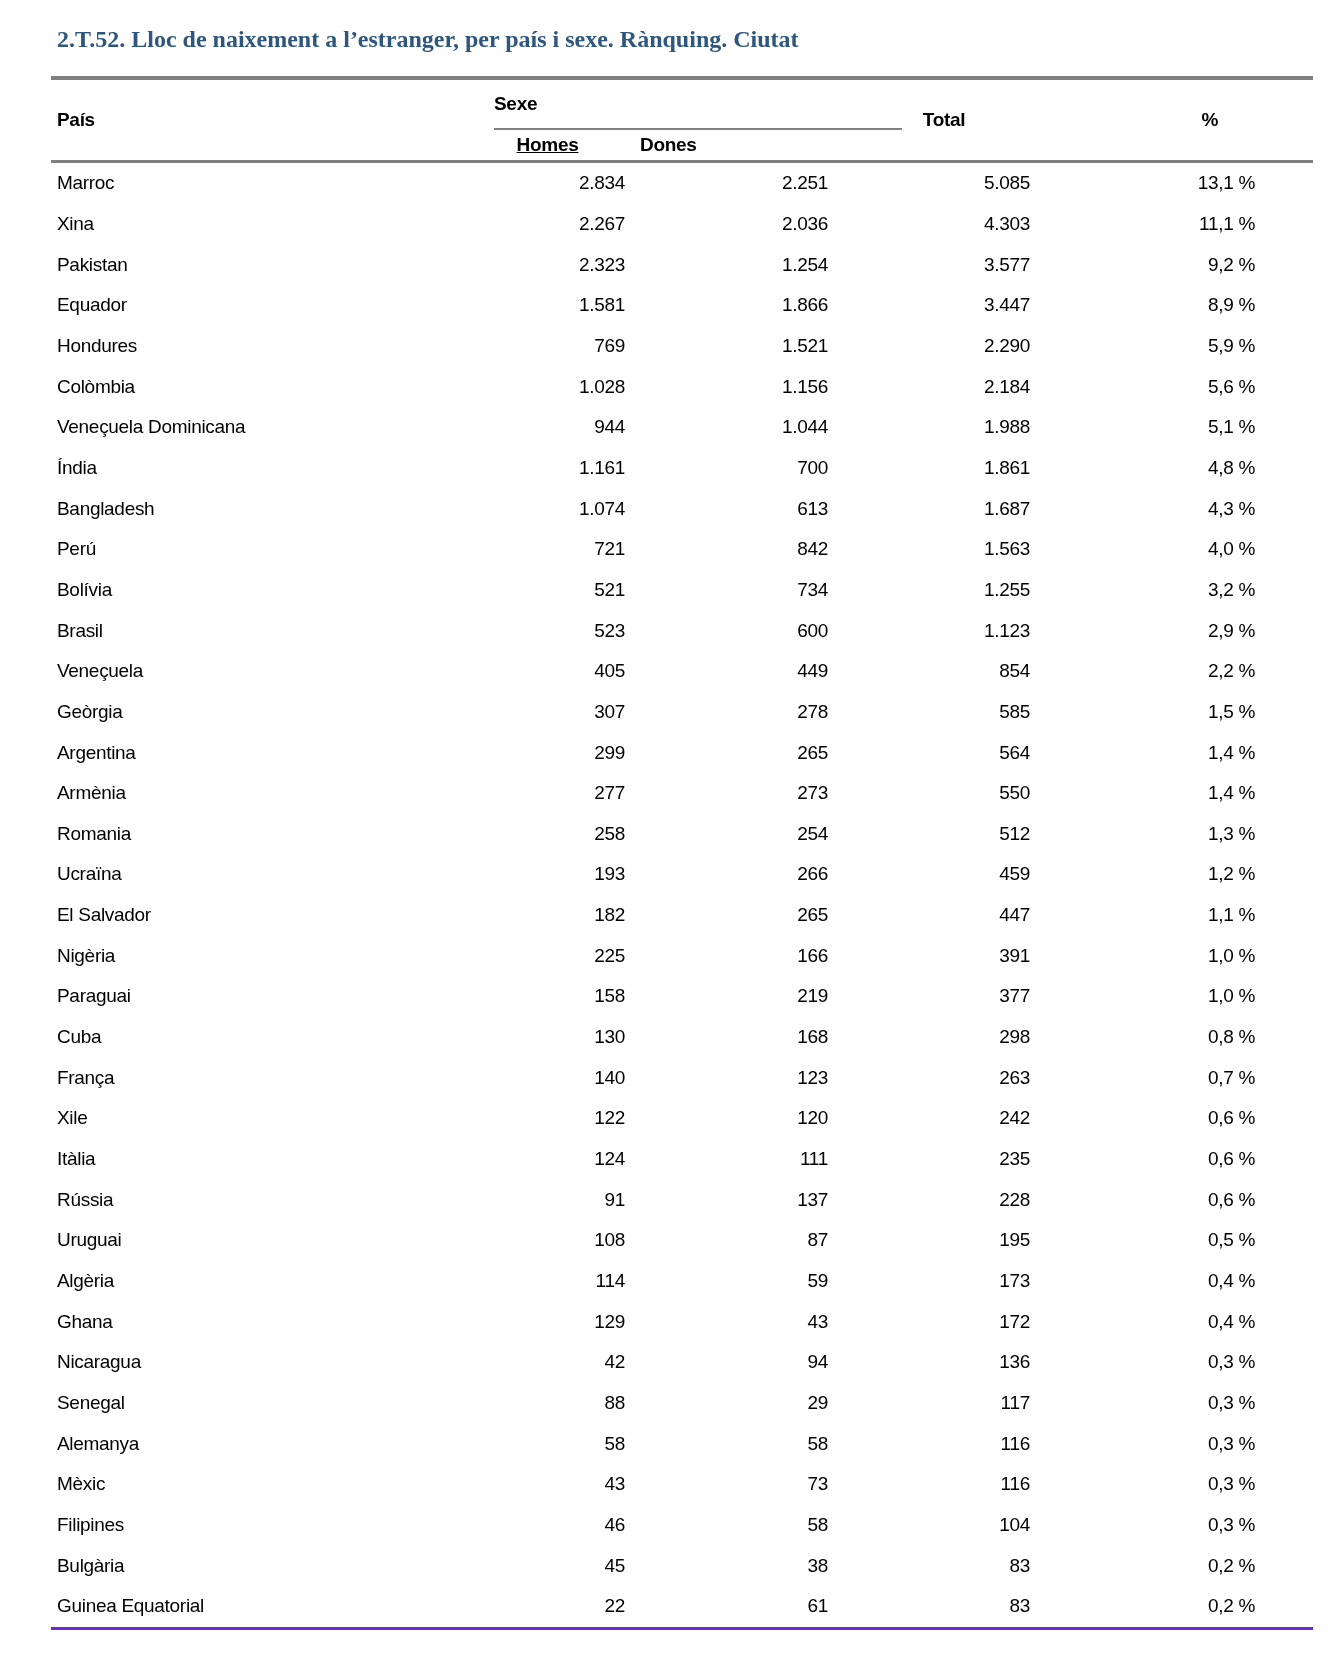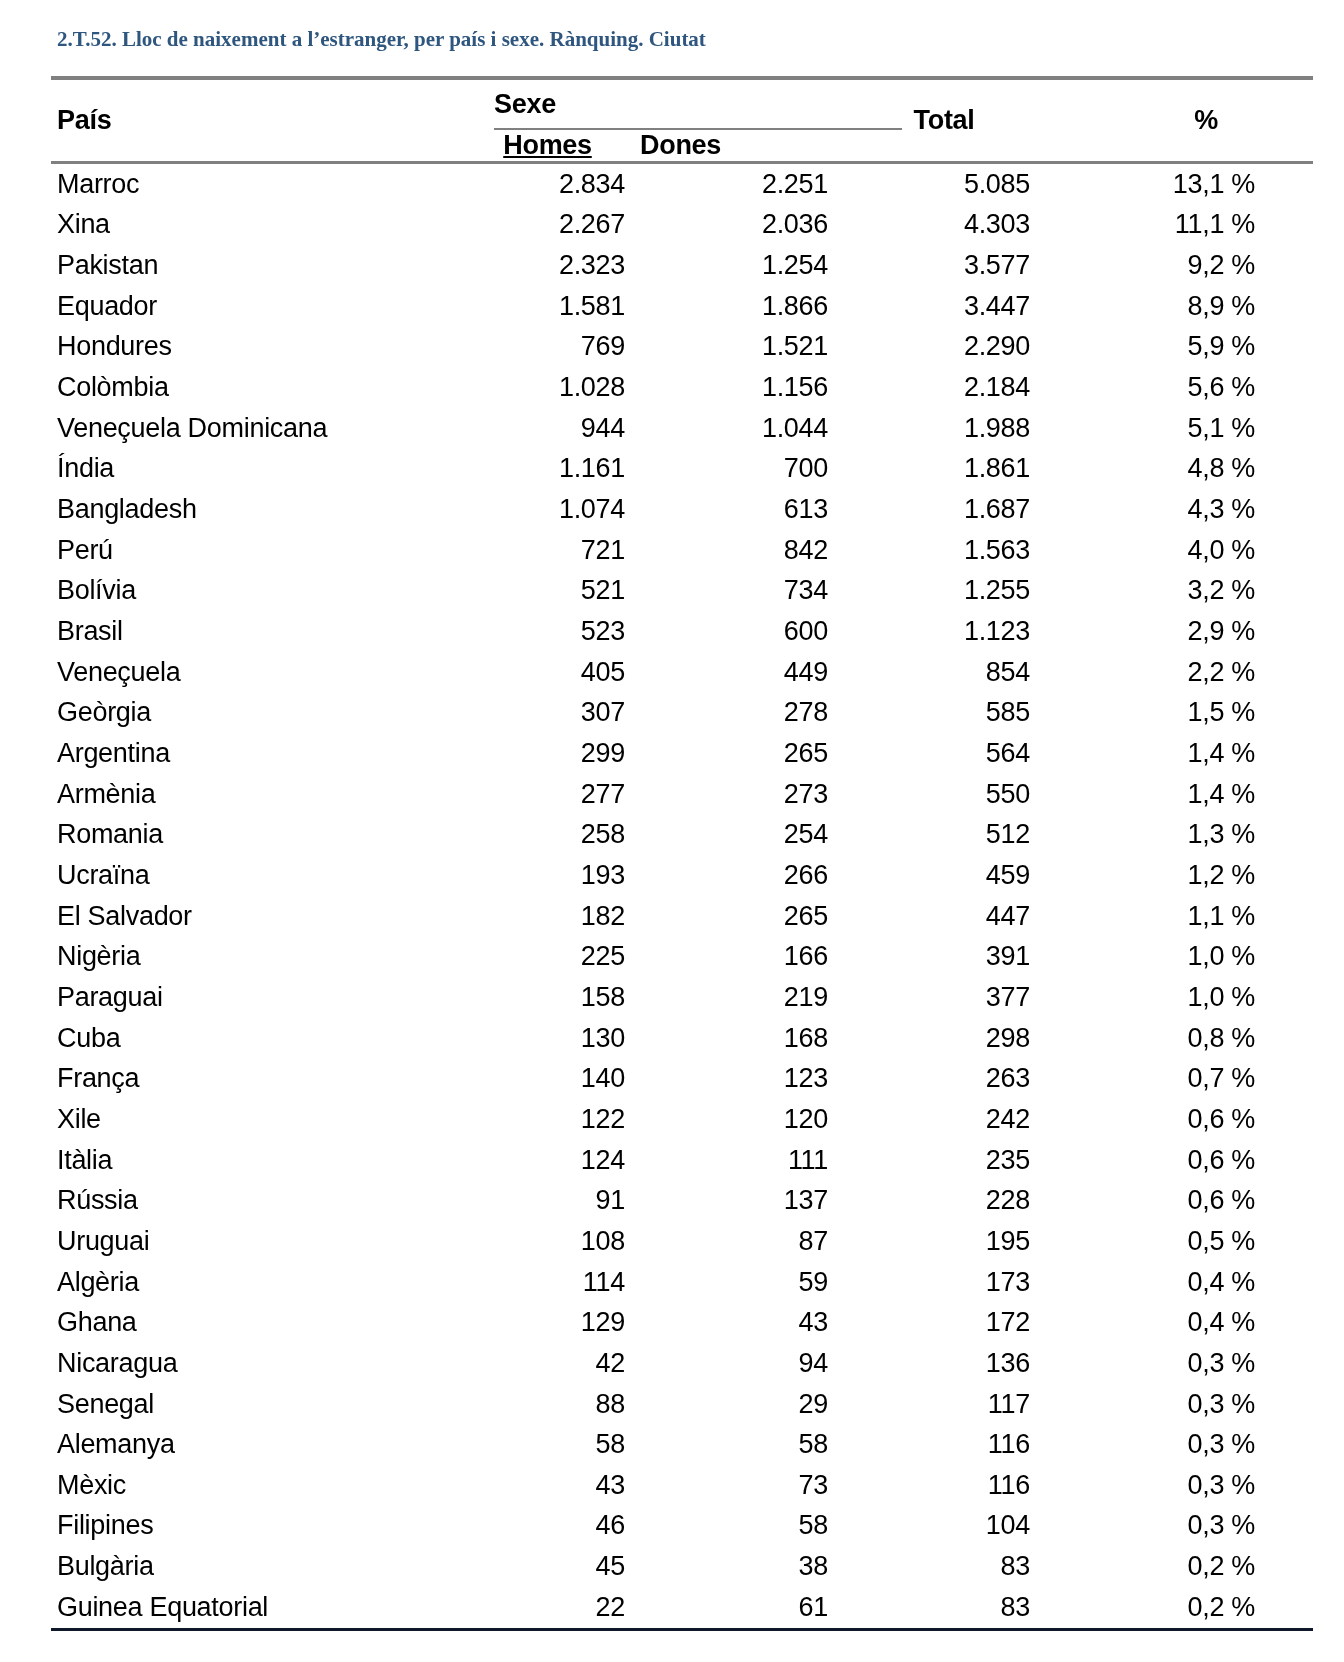--- a/index.html
+++ b/index.html
@@ -15,39 +15,39 @@
     color: #000000;
   }
   .page {
     width: 1262px;
     margin-left: 51px;
     padding-top: 20px;
   }
   .title {
     font-family: "Liberation Serif", serif;
     font-weight: bold;
-    font-size: 21px;
+    font-size: 24px;
     line-height: 38px;
     color: #2E567E;
     margin: 0 0 0 6px;
     letter-spacing: 0px;
   }
   .title-rule {
     width: 1262px;
     height: 4px;
     background: #808080;
     margin-top: 18px;
   }
   table.ranking {
     width: 1262px;
     border-collapse: collapse;
     table-layout: fixed;
-    font-size: 27px;
+    font-size: 19px;
     letter-spacing: -0.3px;
-    border-bottom: 3px solid #0f172a;
+    border-bottom: 3px solid #6d28d9;
   }
   col.c1 { width: 404px; }
   col.c2 { width: 185px; }
   col.c3 { width: 203px; }
   col.c4 { width: 202px; }
   col.c5 { width: 268px; }
   th, td {
     padding: 0;
     font-weight: normal;
     white-space: nowrap;

